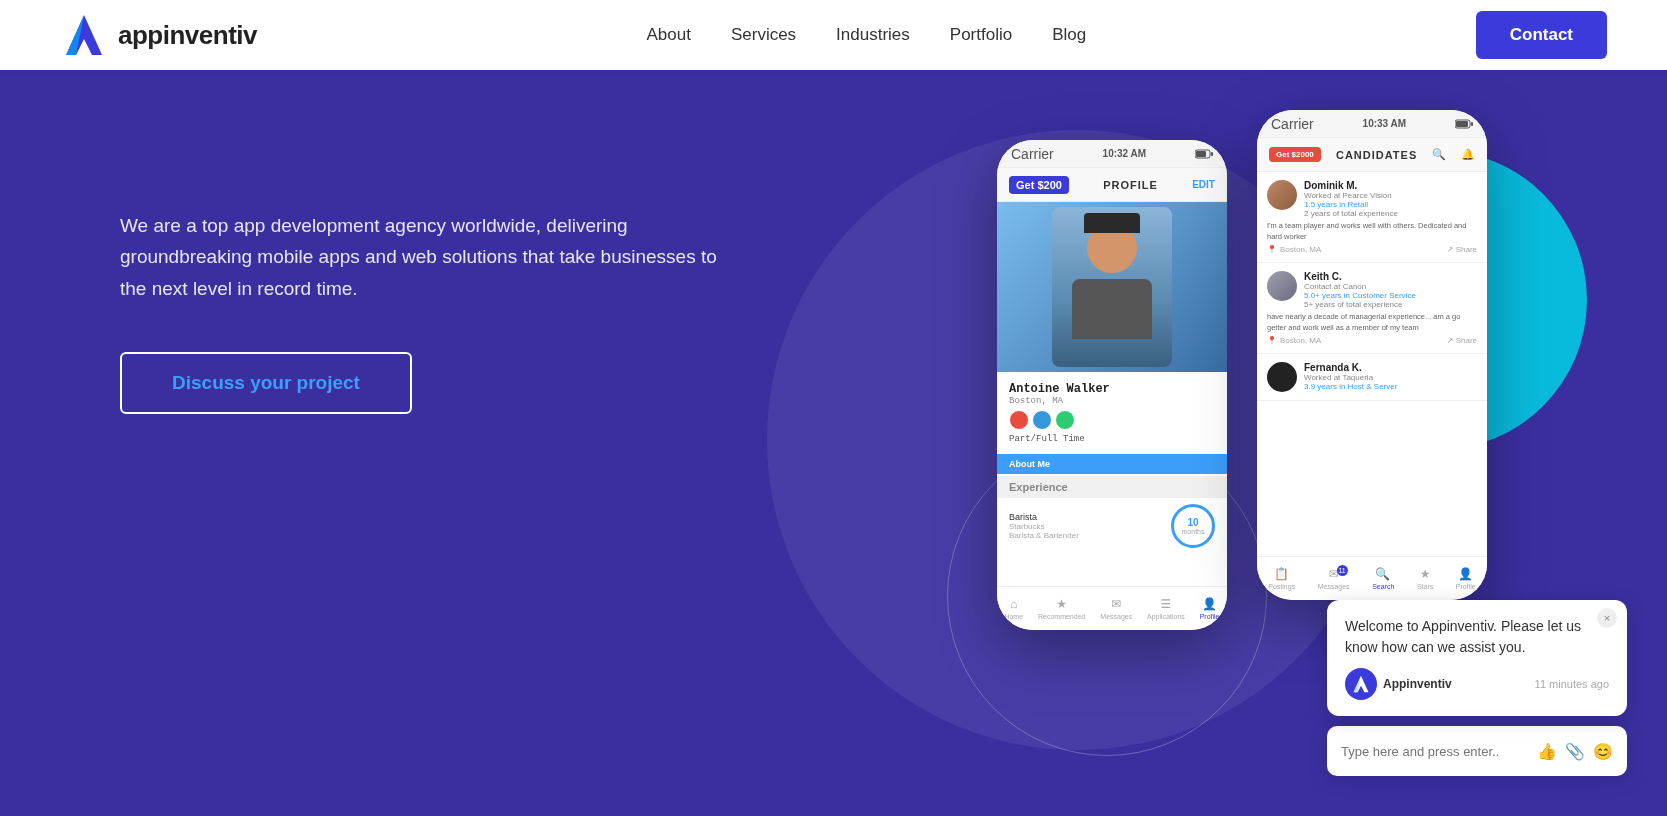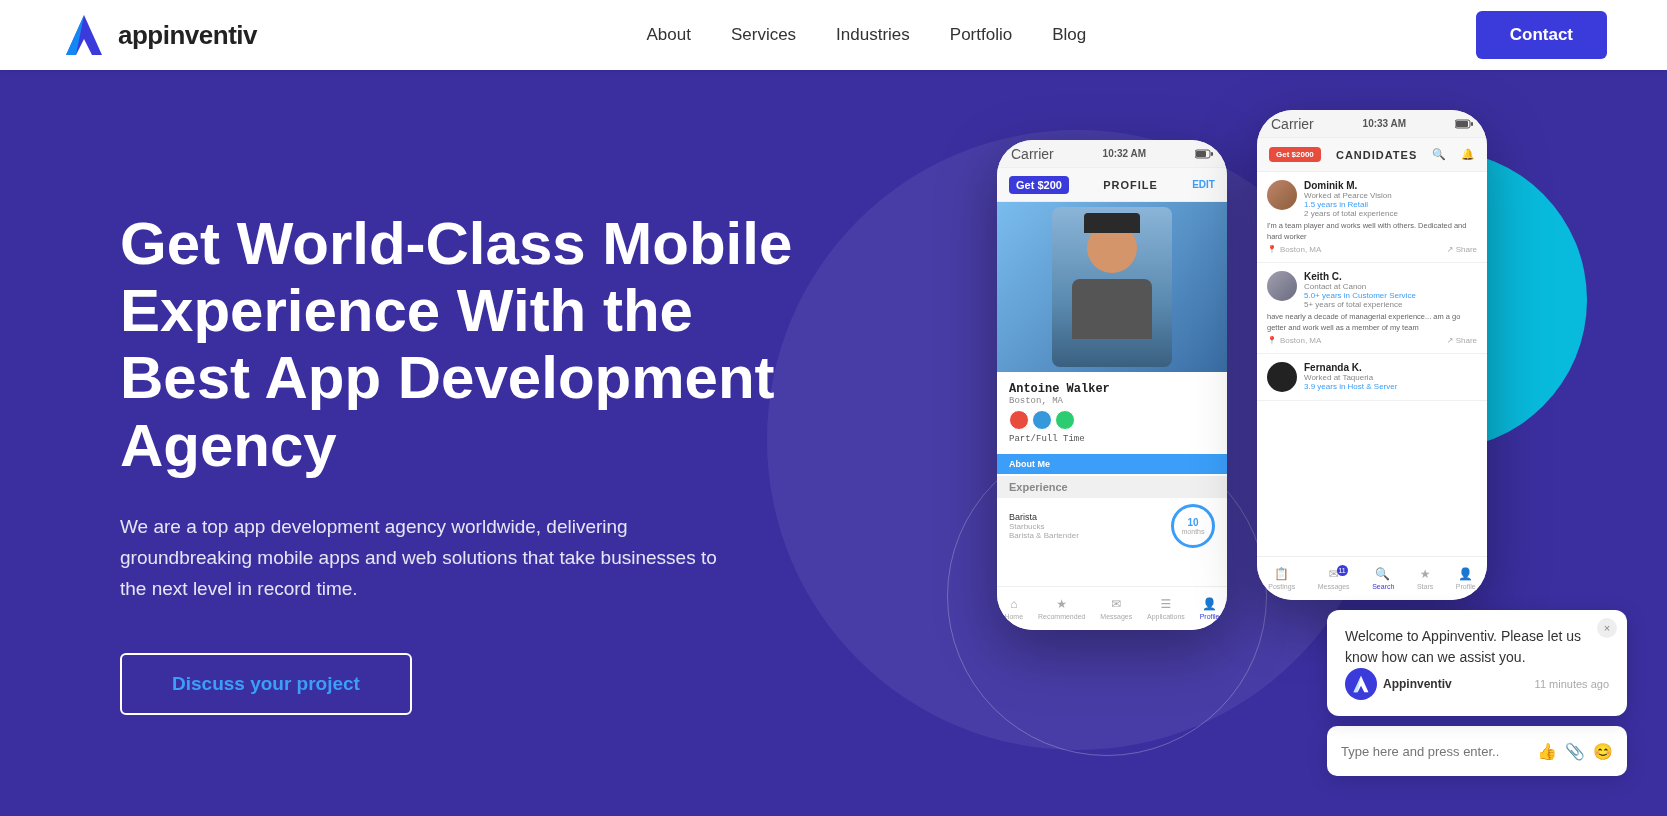--- a/index.html
+++ b/index.html
@@ -449,20 +449,21 @@
       align-items: center;
       justify-content: center;
       font-size: 11px;
       color: #888;
       cursor: pointer;
     }
     .chat-message {
       font-size: 14px;
       color: #333;
       line-height: 1.5;
+      margin-bottom: 10px;
     }
     .chat-footer {
       display: flex;
       align-items: center;
       justify-content: space-between;
     }
     .chat-logo-area {
       display: flex;
       align-items: center;
       gap: 6px;
@@ -535,21 +536,20 @@
   <button class="contact-btn">Contact</button>
 </nav>
 
 <section class="hero">
 
   <div class="circle-bg circle-dark"></div>
   <div class="circle-bg circle-teal"></div>
   <div class="circle-outline"></div>
 
   <div class="hero-content">
-    <h1 class="hero-title">Get World-Class Mobile Experience With the Best App Development Agency</h1>
     <p class="hero-subtitle">We are a top app development agency worldwide, delivering groundbreaking mobile apps and web solutions that take businesses to the next level in record time.</p>
     <button class="discuss-btn">Discuss your project</button>
   </div>
 
   <div class="phones-area">
 
     <div class="phone phone-1">
       <div class="phone-top-bar">
         <span class="carrier">Carrier</span>
         <span class="time">10:32 AM</span>

